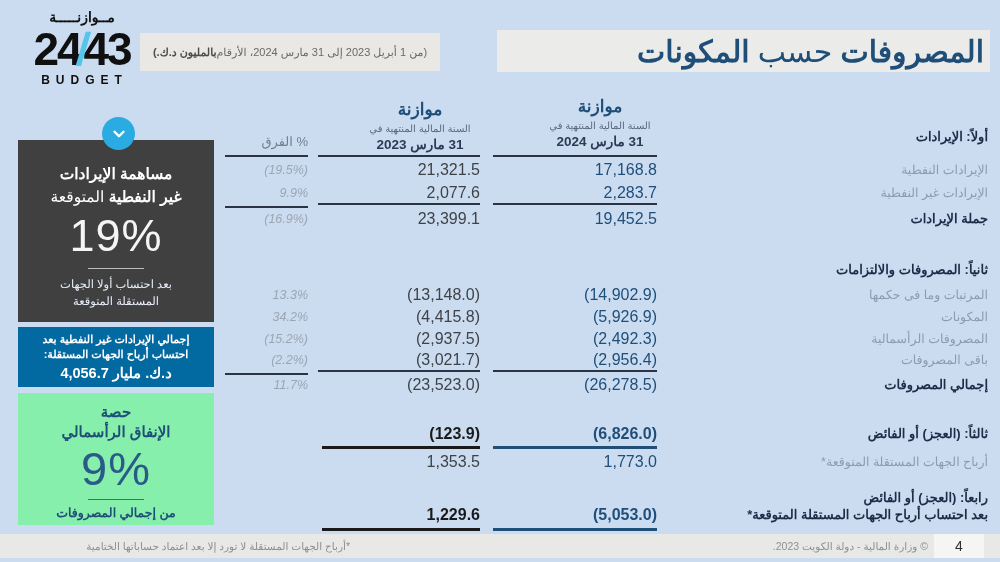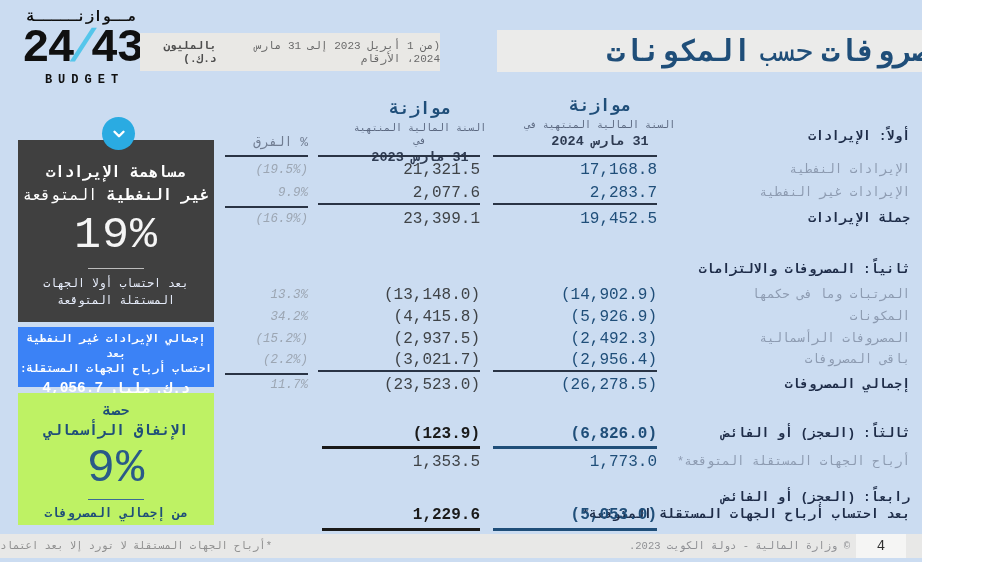--- a/index.html
+++ b/index.html
@@ -1,17 +1,17 @@
 <!DOCTYPE html>
 <html lang="ar"><head>
 <meta charset="utf-8">
 <style>
   html,body{margin:0;padding:0;}
-  .canvas{position:relative;width:922px;height:562px;background:#cbdcf1;overflow:hidden;
-          font-family:Liberation Mono, monospace;}
+  .canvas{position:relative;width:1000px;height:562px;background:#cbdcf1;overflow:hidden;
+          font-family:Liberation Sans, sans-serif;}
 
   
   .logo{position:absolute;left:28px;top:8px;width:108px;text-align:center;color:#101010;}
   .logo-ar{font-size:14px;font-weight:700;direction:rtl;letter-spacing:0;line-height:18px;}
   .logo-num{display:flex;justify-content:center;align-items:center;font-size:46px;font-weight:800;
             line-height:46px;letter-spacing:-2px;}
   .logo-slash{color:#55c6eb;font-weight:800;margin:0 -4px;transform:skewX(-6deg);}
   .logo-budget{font-size:12px;font-weight:700;letter-spacing:6px;margin-top:1px;padding-left:5px;}
 
   .subtitle-band{position:absolute;left:140px;top:33px;width:300px;height:38px;background:#e9e8e5;
@@ -58,25 +58,25 @@
   .box{position:absolute;left:18px;width:196px;text-align:center;direction:rtl;box-sizing:border-box;}
   .box1{top:140px;height:182px;background:#404040;color:#fff;padding-top:22px;}
   .box1 .b1-l1{font-size:15.5px;font-weight:800;line-height:23px;}
   .box1 .b1-l2{font-size:15.5px;line-height:23px;}
   .box1 .b1-l2 b{font-weight:800;}
   .bignum{font-size:45px;font-weight:200;letter-spacing:1px;direction:ltr;line-height:52px;
           font-stretch:condensed;}
   .box1 .bignum{color:rgba(255,255,255,.95);margin-top:2px;}
   .hr-w{width:56px;height:1px;background:rgba(255,255,255,.65);margin:6px auto 7px;}
   .box1 .b1-f{font-size:11.5px;line-height:16.5px;color:#e8eefc;}
-  .box2{top:327px;height:60px;background:#3b82f6;color:#fff;padding-top:5px;}
+  .box2{top:327px;height:60px;background:#0369a1;color:#fff;padding-top:5px;}
   .box2 .b2-l{font-size:11px;font-weight:700;line-height:15px;}
   .box2 .b2-v{display:flex;direction:ltr;justify-content:center;gap:4px;font-size:14.5px;
               font-weight:800;margin-top:3px;}
-  .box3{top:393px;height:132px;background:#bef264;color:#1f4e79;padding-top:9px;}
+  .box3{top:393px;height:132px;background:#86efac;color:#1f4e79;padding-top:9px;}
   .box3 .b3-l{font-size:15px;font-weight:800;line-height:20px;}
   .box3 .bignum{color:#2a5a88;margin-top:1px;font-size:47px;}
   .hr-b{width:56px;height:1px;background:#3c6a96;margin:4px auto 5px;}
   .box3 .b3-f{font-size:12.5px;font-weight:700;}
 
   
   .footer-band{position:absolute;left:0;top:534px;width:1000px;height:24px;background:#e8e8e7;}
   .foot-note{position:absolute;right:650px;top:534px;height:24px;line-height:24px;direction:rtl;
              white-space:nowrap;font-size:10.5px;color:#8f8f8f;}
   .foot-copy{position:absolute;right:72px;top:534px;height:24px;line-height:24px;direction:rtl;

